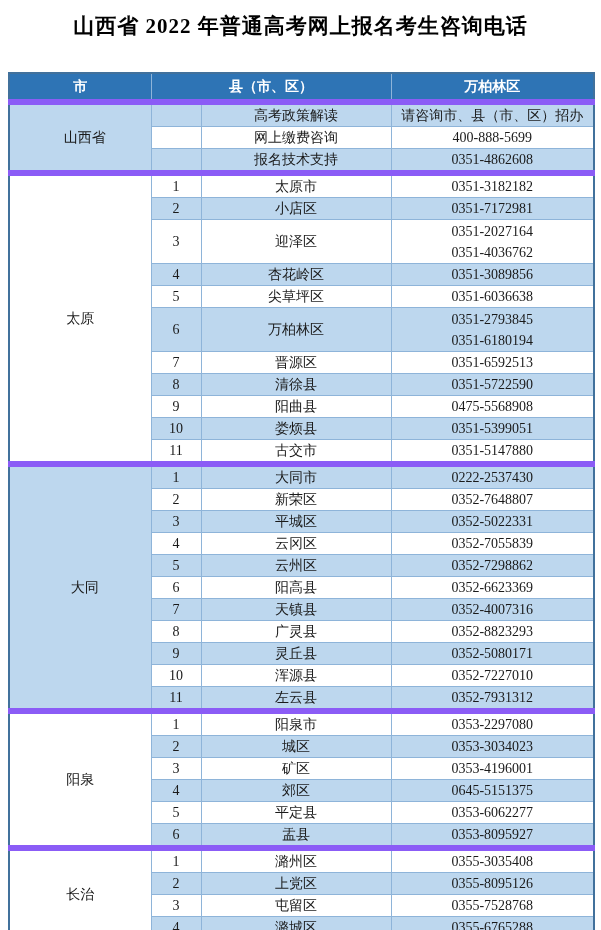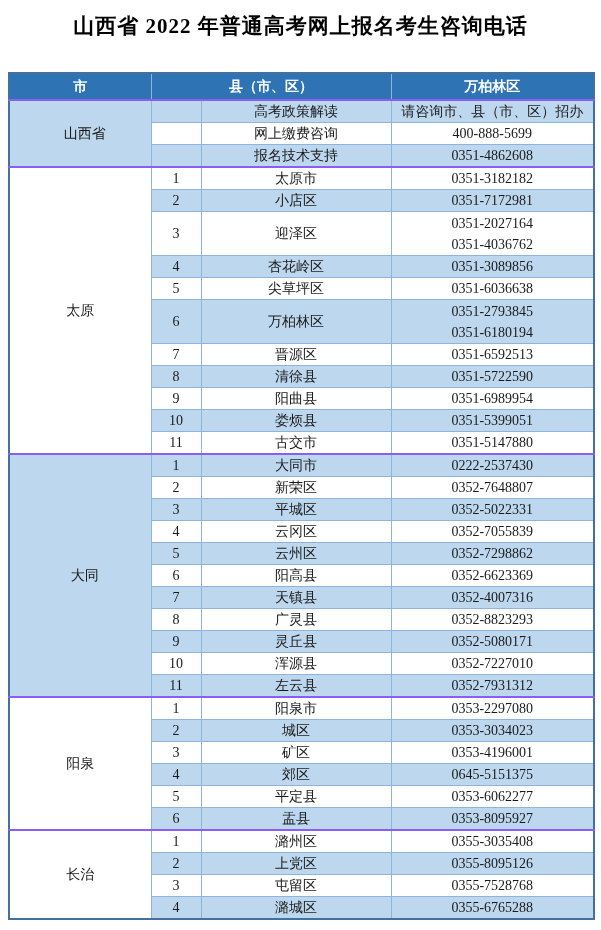--- a/index.html
+++ b/index.html
@@ -53,21 +53,21 @@
     border-bottom:3px solid #FFFFFF;
     border-left-color:#5089BF;
     border-right-color:#5089BF;
   }
   tbody tr{height:22px;}
   tbody tr.tall{height:44px;}
   tbody tr.stripe td{background:var(--row-stripe);}
   tbody tr.plain td{background:var(--row-plain);margin-top:20px;}
   td.city-cell.stripe{background:var(--row-stripe);padding-left:11px;}
   td.city-cell.plain{background:var(--row-plain);}
-  tbody tr.section-start td{border-top:2px solid #8b5cf6;}
+  tbody tr.section-start td{border-top:6px solid #8b5cf6;}
   td.phone-cell div{line-height:21px;}
 </style>
 </head>
 <body>
 
 <h1 class="page-title">山西省 2022 年普通高考网上报名考生咨询电话</h1>
 
 <table class="phone-table">
   <colgroup>
     <col style="width:142px">
@@ -161,21 +161,21 @@
         <td class="num-cell">8</td>
         <td class="county-cell">清徐县</td>
         <td class="phone-cell">
           <div>0351-5722590</div>
         </td>
       </tr>
       <tr class="plain">
         <td class="num-cell">9</td>
         <td class="county-cell">阳曲县</td>
         <td class="phone-cell">
-          <div>0351-6989954</div>
+          <div>0475-5568908</div>
         </td>
       </tr>
       <tr class="stripe">
         <td class="num-cell">10</td>
         <td class="county-cell">娄烦县</td>
         <td class="phone-cell">
           <div>0351-5399051</div>
         </td>
       </tr>
       <tr class="plain">

